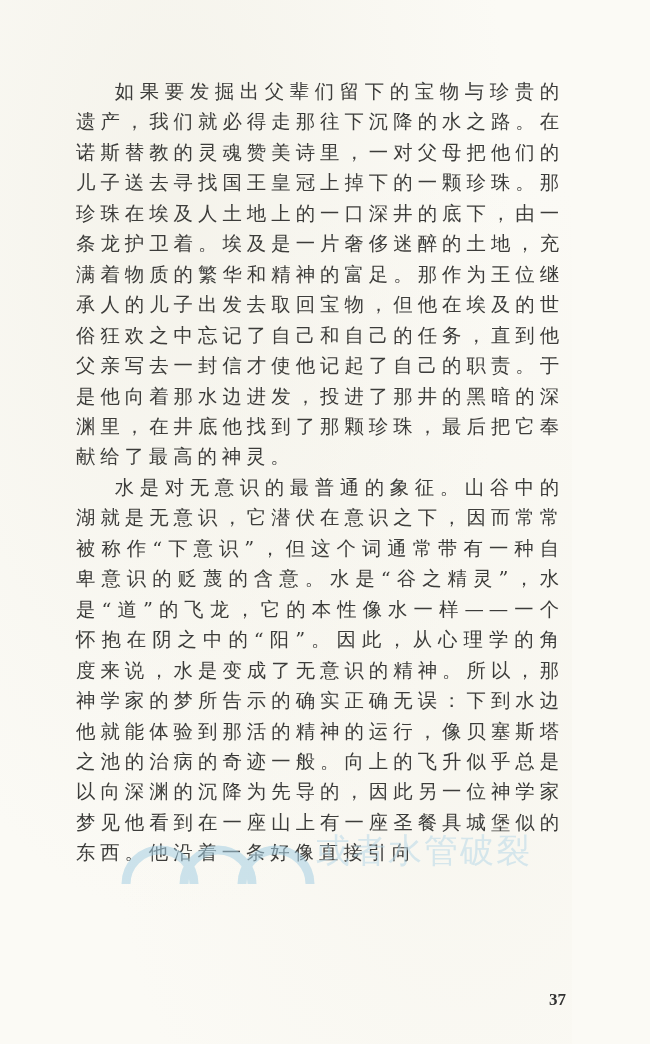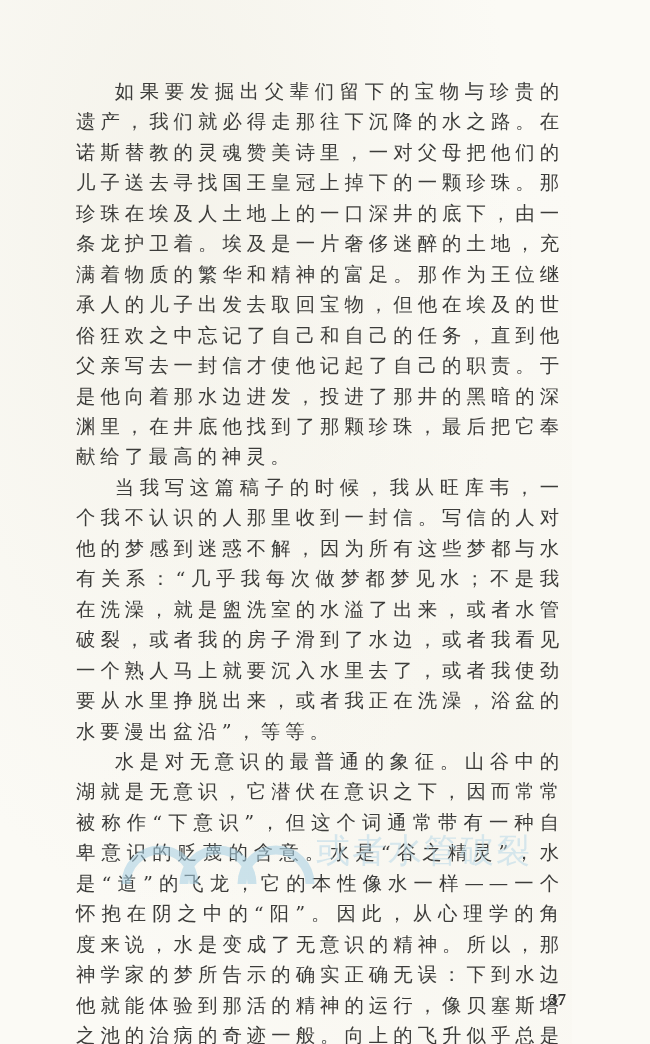--- a/index.html
+++ b/index.html
@@ -81,21 +81,20 @@
       text-align: right;
     }
   </style>
 </head>
 <body>
 
 <div class="page">
 
   <div class="text-block">
     <p class="para">如果要发掘出父辈们留下的宝物与珍贵的遗产，我们就必得走那往下沉降的水之路。在诺斯替教的灵魂赞美诗里，一对父母把他们的儿子送去寻找国王皇冠上掉下的一颗珍珠。那珍珠在埃及人土地上的一口深井的底下，由一条龙护卫着。埃及是一片奢侈迷醉的土地，充满着物质的繁华和精神的富足。那作为王位继承人的儿子出发去取回宝物，但他在埃及的世俗狂欢之中忘记了自己和自己的任务，直到他父亲写去一封信才使他记起了自己的职责。于是他向着那水边进发，投进了那井的黑暗的深渊里，在井底他找到了那颗珍珠，最后把它奉献给了最高的神灵。</p>
-    <p class="para">当我写这篇稿子的时候，我从旺库韦，一个我不认识的人那里收到一封信。写信的人对他的梦感到迷惑不解，因为所有这些梦都与水有关系：“几乎我每次做梦都梦见水；不是我在洗澡，就是盥洗室的水溢了出来，或者水管破裂，或者我的房子滑到了水边，或者我看见一个熟人马上就要沉入水里去了，或者我使劲要从水里挣脱出来，或者我正在洗澡，浴盆的水要漫出盆沿”，等等。</p>
     <p class="para">水是对无意识的最普通的象征。山谷中的湖就是无意识，它潜伏在意识之下，因而常常被称作“下意识”，但这个词通常带有一种自卑意识的贬蔑的含意。水是“谷之精灵”，水是“道”的飞龙，它的本性像水一样——一个怀抱在阴之中的“阳”。因此，从心理学的角度来说，水是变成了无意识的精神。所以，那神学家的梦所告示的确实正确无误：下到水边他就能体验到那活的精神的运行，像贝塞斯塔之池的治病的奇迹一般。向上的飞升似乎总是以向深渊的沉降为先导的，因此另一位神学家梦见他看到在一座山上有一座圣餐具城堡似的东西。他沿着一条好像直接引向</p>
   </div>
 
   <div class="watermark">
     <svg class="wm-arcs" width="200" height="56" viewBox="0 0 200 56">
       <path d="M8 52 A34 34 0 0 1 76 52" fill="none" stroke="#a6d0e4" stroke-width="9"></path>
       <path d="M66 52 A34 34 0 0 1 134 52" fill="none" stroke="#a6d0e4" stroke-width="9"></path>
       <path d="M124 52 A34 34 0 0 1 192 52" fill="none" stroke="#a6d0e4" stroke-width="9"></path>
     </svg>
     <div class="wm-title">或者水管破裂</div>

